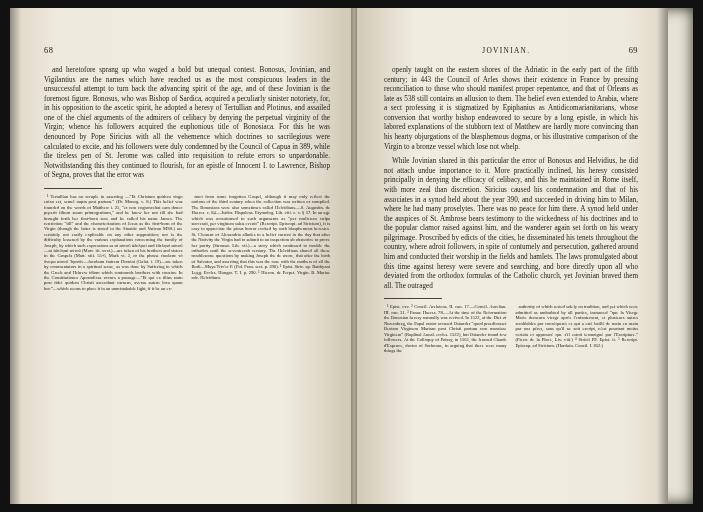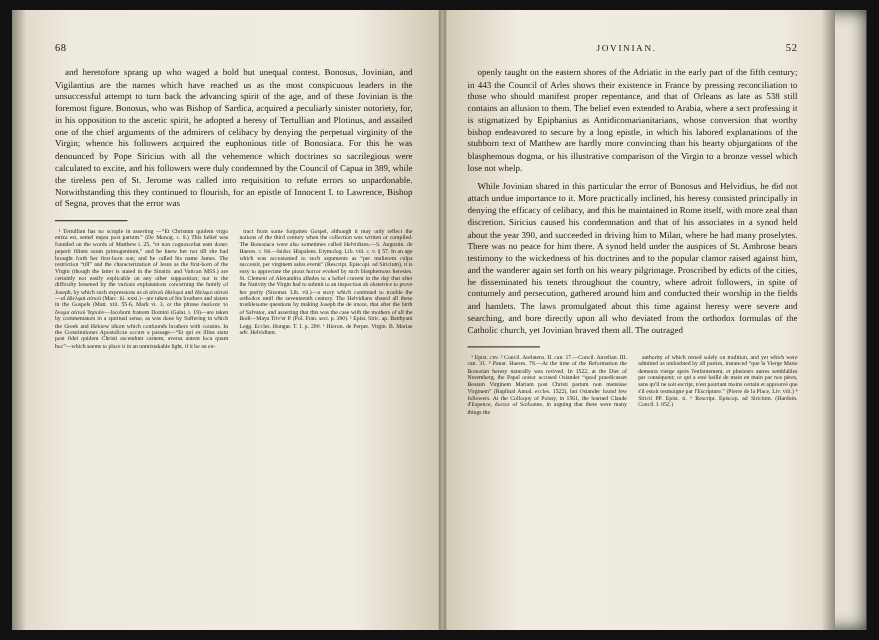--- a/index.html
+++ b/index.html
@@ -33,40 +33,41 @@
     font-family: "Liberation Serif", serif;
     color: #1b1814;
   }
   .page.left {
     width: 342px;
     padding: 26px 22px 18px 34px;
     background: linear-gradient(to right, #ddd7c6 0%, #efeade 14%, #f0ece0 80%, #cfc8b4 100%);
   }
   .page.right {
     width: 316px;
-    padding: 26px 30px 18px 22px;
+    padding: 26px 30px 18px 32px;
     background: linear-gradient(to left, #ddd7c6 0%, #efeade 14%, #f0ece0 80%, #cec7b3 100%);
   }
   .gutter {
     position: absolute;
     left: 341px;
     top: 0;
     width: 6px;
     height: 100%;
     background: linear-gradient(to right, rgba(90,80,62,0.55), rgba(40,34,24,0.18), rgba(90,80,62,0.55));
     z-index: 5;
     pointer-events: none;
   }
   .hdr {
     display: flex;
     align-items: baseline;
     font-size: 7.4px;
     letter-spacing: 1.3px;
     margin-bottom: 10px;
     height: 10px;
+    margin-top: 12px;
   }
   .hdr .folio {
     font-size: 8.4px;
     letter-spacing: 0.5px;
   }
   .hdr .run {
     flex: 1;
     text-align: center;
   }
   .hdr.right-hdr .run { text-align: center; }
@@ -150,21 +151,21 @@
         </div>
       </div>
     </div>
 
     <div class="gutter"></div>
 
     <div class="page right">
       <div class="edge-r"></div>
       <div class="hdr right-hdr">
         <span class="run">JOVINIAN.</span>
-        <span class="folio">52</span>
+        <span class="folio">69</span>
       </div>
       <div class="body-txt">
         <p class="first">openly taught on the eastern shores of the Adriatic in the early part of the fifth century; in 443 the Council of Arles shows their existence in France by pressing reconciliation to those who should manifest proper repentance, and that of Orleans as late as 538 still contains an allusion to them. The belief even extended to Arabia, where a sect professing it is stigmatized by Epiphanius as Antidicomarianitarians, whose conversion that worthy bishop endeavored to secure by a long epistle, in which his labored explanations of the stubborn text of Matthew are hardly more convincing than his hearty objurgations of the blasphemous dogma, or his illustrative comparison of the Virgin to a bronze vessel which lose not whelp.</p>
         <p style="margin-top:5px;">While Jovinian shared in this particular the error of Bonosus and Helvidius, he did not attach undue importance to it. More practically inclined, his heresy consisted principally in denying the efficacy of celibacy, and this he maintained in Rome itself, with more zeal than discretion. Siricius caused his condemnation and that of his associates in a synod held about the year 390, and succeeded in driving him to Milan, where he had many proselytes. There was no peace for him there. A synod held under the auspices of St. Ambrose bears testimony to the wickedness of his doctrines and to the popular clamor raised against him, and the wanderer again set forth on his weary pilgrimage. Proscribed by edicts of the cities, he disseminated his tenets throughout the country, where adroit followers, in spite of contumely and persecution, gathered around him and conducted their worship in the fields and hamlets. The laws promulgated about this time against heresy were severe and searching, and bore directly upon all who deviated from the orthodox formulas of the Catholic church, yet Jovinian braved them all. The outraged</p>
       </div>
       <hr class="rule">
       <div class="notes-right">
         <div class="col">
           <p>¹ Epist. cxv.
 

